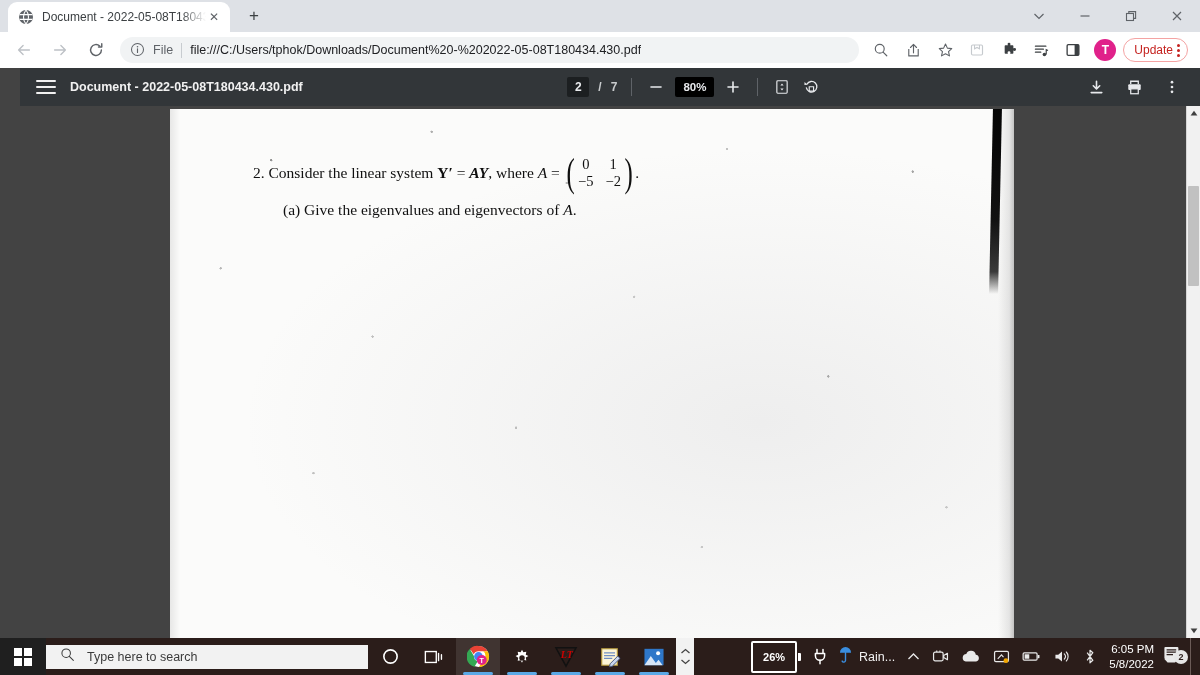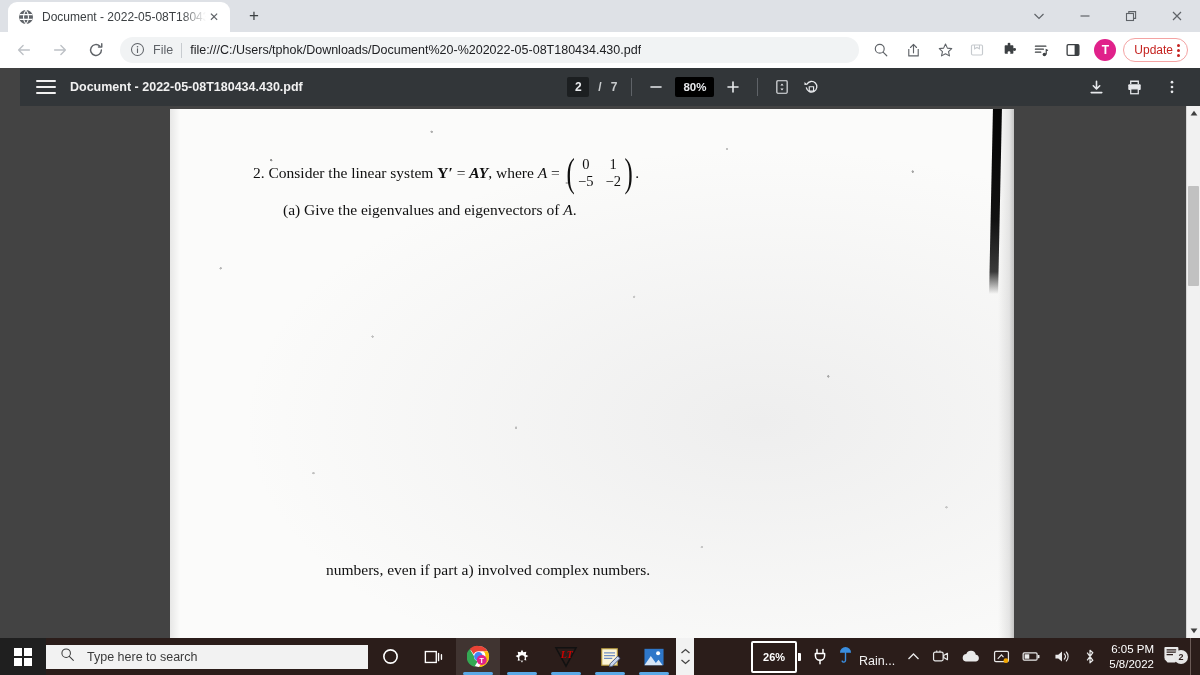--- a/index.html
+++ b/index.html
@@ -196,21 +196,21 @@
   .tbtn { width: 44px; height: 37px; display: flex; align-items: center; justify-content: center; position: relative; }
   .tbtn.active { background: rgba(255,255,255,.10); }
   .tbtn .underline { position: absolute; bottom: 0; left: 7px; right: 7px; height: 3px; background: #5aa9e6; border-radius: 2px; }
   .tray { margin-left: auto; display: flex; align-items: center; gap: 0px; padding-right: 4px; height: 37px; }
   .trayitem { height: 37px; display: flex; align-items: center; justify-content: center; padding: 0 6px; color: #e9e9e9; }
   .battpill { display: flex; align-items: center; }
   .battbody { width: 46px; height: 17px; border: 2px solid #fff; border-radius: 2px; display: flex; align-items: center; padding: 14px; position: relative; }
   .battfill { width: 34%; height: 100%; background: #1db954; }
   .battpct { position: absolute; inset: 0; display: flex; align-items: center; justify-content: center; font-size: 11px; color: #fff; font-weight: bold; }
   .battcap { width: 3px; height: 8px; background: #fff; border-radius: 0 1px 1px 0; margin-left: 1px; }
-  .weather { display: flex; align-items: flex-end; gap: 7px; padding: 0 6px; }
+  .weather { display: flex; align-items: center; gap: 7px; padding: 0 6px; }
   .weather-label { font-size: 12.5px; color: #f2f2f2; }
   .clock { display: flex; flex-direction: column; align-items: flex-end; justify-content: center; line-height: 1.25; padding: 0 8px 0 6px; color: #fff; }
   .clock div { font-size: 11.5px; }
   .notif { position: relative; padding-right: 8px; display:flex; align-items:center; }
   .notif-badge {
     position: absolute; right: 2px; bottom: 4px;
     width: 14px; height: 14px; border-radius: 50%;
     background: #e6e6e6; color: #2b1d1a;
     font-size: 9px; font-weight: bold;
     display: flex; align-items: center; justify-content: center;
@@ -440,21 +440,20 @@
           </span><span>.</span>
         </div>
 
         <div class="pdftext qa">
           <span>(a)</span>
           <span>Give the eigenvalues and eigenvectors of</span>
           <i class="mathi">A</i><span>.</span>
         </div>
 
         <div class="pdftext qb">
-          <span class="ind2">numbers, even if part a) involved complex numbers.</span>
         </div>
       </div>
     </div>
 
     <div class="pdfscroll">
       <div class="sb-arrow up">
         <svg width="8" height="6" viewBox="0 0 8 6">
             <path d="M4 0.8 7.4 5.4H0.6z" fill="#404040"></path>
           </svg>
       </div>

